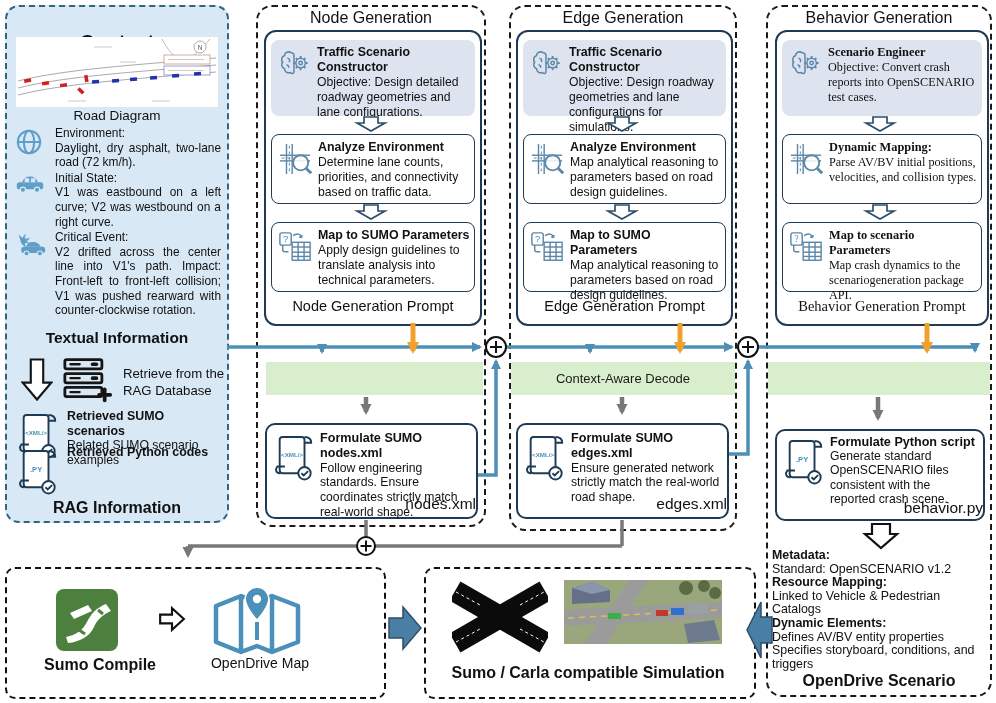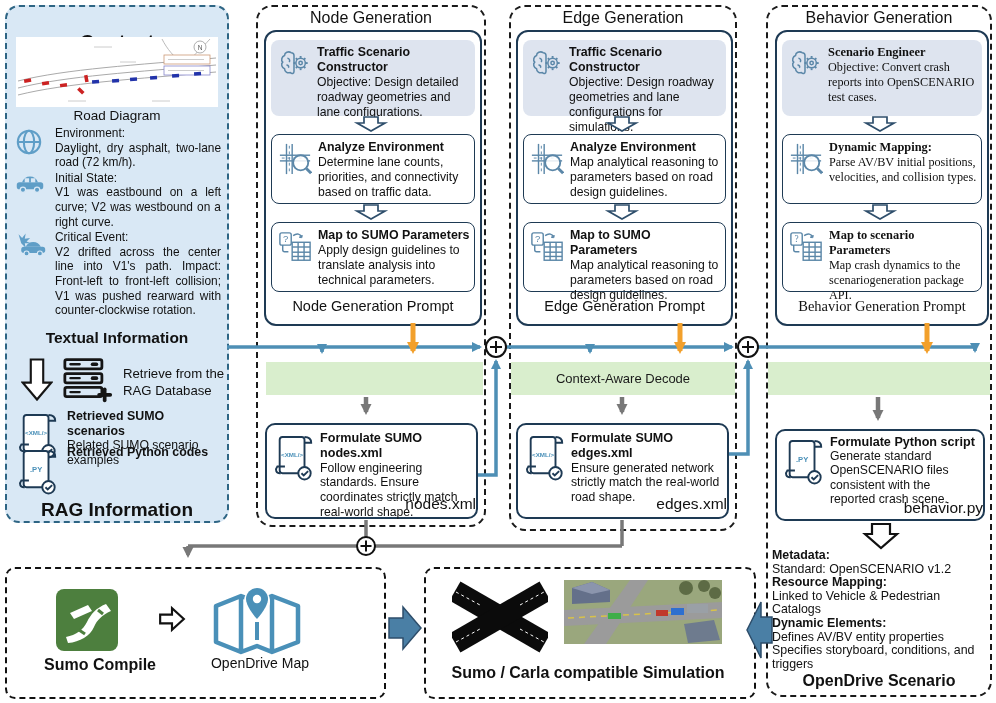--- a/index.html
+++ b/index.html
@@ -37,21 +37,21 @@
   .csec{display:flex;gap:6px;margin-bottom:1px;}
   .cicon{flex:0 0 34px;padding-top:2px;}
   .ctext{flex:1;font-size:11.9px;line-height:14.6px;text-align:justify;}
   .ch{font-weight:normal;text-align:left;}
   .ctxti{position:absolute;top:322px;width:100%;text-align:center;font-weight:bold;font-size:15.5px;}
   .ragrow{position:absolute;left:14px;top:350px;display:flex;align-items:center;gap:10px;}
   .ragtext{font-size:13.2px;line-height:17px;}
   .ritem{position:absolute;left:10px;display:flex;gap:8px;width:204px;}
   .rtext{flex:1;font-size:12.2px;line-height:14.6px;}
   .rh{font-weight:bold;font-size:12.4px;}
-  .ragfoot{position:absolute;top:492px;width:100%;text-align:center;font-weight:bold;font-size:19px;}
+  .ragfoot{position:absolute;top:492px;width:100%;text-align:center;font-weight:bold;font-size:16px;}
   
   .botbox{position:absolute;top:567px;height:128px;background:#fff;border:2.5px dashed #111;border-radius:10px;z-index:1;}
   .blabel{position:absolute;left:0;width:100%;text-align:center;font-weight:bold;font-size:16px;}
   .maplabel{position:absolute;text-align:center;font-size:14px;}
   
   .meta{position:absolute;left:772px;top:549px;width:219px;z-index:4;font-size:12.4px;line-height:13.6px;}
   .mline.b{font-weight:bold;}
   .metafoot{position:absolute;left:766px;top:672px;width:226px;text-align:center;font-weight:bold;font-size:16px;z-index:4;}
   .overlay{position:absolute;left:0;top:0;z-index:5;pointer-events:none;}
   .imgabs{position:absolute;z-index:2;}

